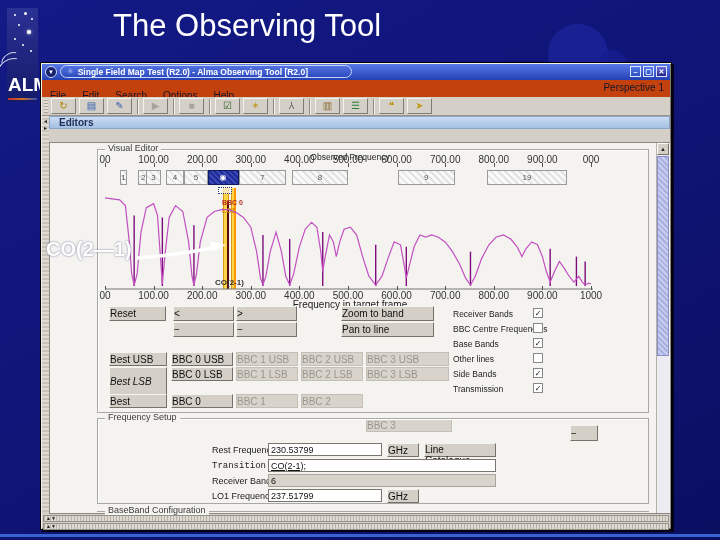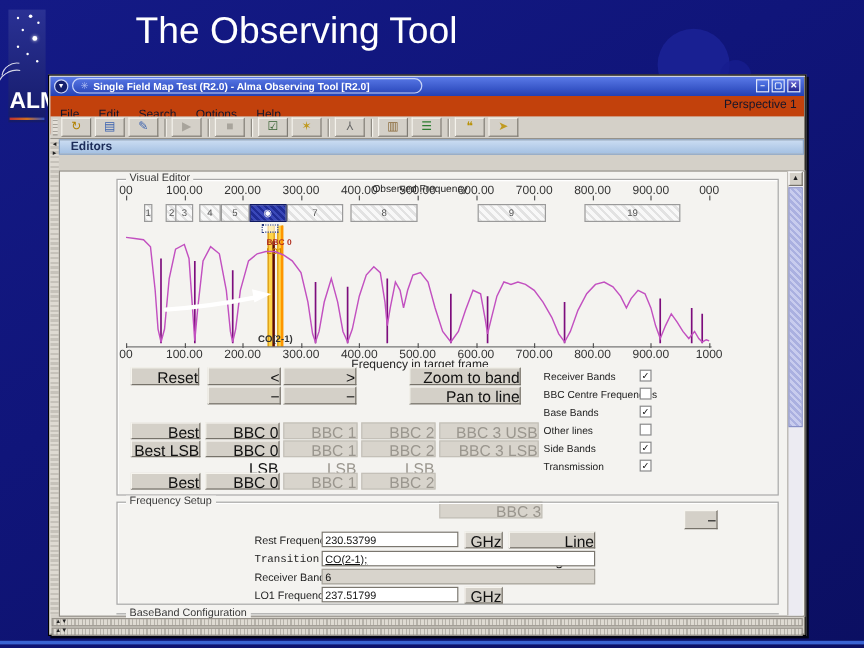--- a/index.html
+++ b/index.html
@@ -78,21 +78,21 @@
     font-size:8px;color:#555;text-align:center;line-height:13px;}
   .band.sel{background:repeating-linear-gradient(45deg,#202c96 0 2px,#3a48b8 2px 4px);
     border-color:#101a60;color:#fff;}
   .yellow-stripe{position:absolute;background:#ffd23a;border-left:1px solid #d89200;border-right:1px solid #d89200;opacity:.92;}
   .co-line{position:absolute;width:2px;background:#5a0a0a;}
   .lo-line{position:absolute;width:2px;background:#ff9500;}
   .marker-label{position:absolute;font-size:7px;line-height:8px;white-space:nowrap;font-weight:bold;}
   #dotted-box{position:absolute;border:1px dotted #2a3a80;background:rgba(255,255,255,.6);}
 
   .btn{position:absolute;background:#d4d0c8;border:1px solid;border-color:#f6f4ee #76726a #76726a #f6f4ee;
-    font-size:13px;color:#111;text-align:right;padding:0;}
+    font-size:10px;color:#111;text-align:left;padding:0;}
   .btn.disabled{color:#9a968e;background:#d8d4cc;border-color:#c4c0b8;}
   .cb-label{position:absolute;font-size:8.5px;color:#222;white-space:nowrap;}
   .cb-box{position:absolute;width:10px;height:10px;background:#fff;border:1px solid #888;
     font-size:8px;line-height:9px;text-align:center;color:#111;}
 
   .form-label{position:absolute;font-size:9px;color:#222;white-space:nowrap;}
   .form-input{position:absolute;height:13px;font-size:9px;border:1px solid #7a766e;background:#fff;
     padding:0 2px;color:#111;}
   .form-input.ro{background:#d8d4cc;border-color:#a8a49c;}
 
@@ -305,21 +305,21 @@
           <div class="cb-box" style="left: 483px; top: 225px;">✓</div>
           <div class="cb-label" style="left: 403px; top: 241px;">Transmission</div>
           <div class="cb-box" style="left: 483px; top: 240px;">✓</div>
         </div>
       <div id="sideband-grid">
           <button class="btn" style="left: 59px; top: 209px; width: 58px; height: 14px;">Best USB</button>
           <button class="btn" style="left: 121px; top: 209px; width: 62px; height: 14px;">BBC 0 USB</button>
           <button class="btn disabled" style="left: 186px; top: 209px; width: 62px; height: 14px;">BBC 1 USB</button>
           <button class="btn disabled" style="left: 251px; top: 209px; width: 62px; height: 14px;">BBC 2 USB</button>
           <button class="btn disabled" style="left: 316px; top: 209px; width: 83px; height: 14px;">BBC 3 USB</button>
-          <button class="btn" style="left: 59px; top: 224px; width: 58px; height: 14px;">Best LSB</button>
+          <button class="btn" style="left: 59px; top: 224px; width: 58px; height: 28px; font-style: italic;">Best LSB</button>
           <button class="btn" style="left: 121px; top: 224px; width: 62px; height: 14px;">BBC 0 LSB</button>
           <button class="btn disabled" style="left: 186px; top: 224px; width: 62px; height: 14px;">BBC 1 LSB</button>
           <button class="btn disabled" style="left: 251px; top: 224px; width: 62px; height: 14px;">BBC 2 LSB</button>
           <button class="btn disabled" style="left: 316px; top: 224px; width: 83px; height: 14px;">BBC 3 LSB</button>
           <button class="btn" style="left: 59px; top: 251px; width: 58px; height: 14px;">Best</button>
           <button class="btn" style="left: 121px; top: 251px; width: 62px; height: 14px;">BBC 0</button>
           <button class="btn disabled" style="left: 186px; top: 251px; width: 62px; height: 14px;">BBC 1</button>
           <button class="btn disabled" style="left: 251px; top: 251px; width: 62px; height: 14px;">BBC 2</button>
           <button class="btn disabled" style="left: 316px; top: 251px; width: 86px; height: 14px; margin-top: 24px;">BBC 3</button>
         </div>
@@ -353,17 +353,18 @@
     </div>
 
     <div class="hstrip" style="top:452px;">
         <span class="arr">▲▼</span>
       </div>
     <div class="hstrip" style="top:460px;">
         <span class="arr">▲▼</span>
       </div>
   </div>
 
+  <div id="anno">CO(2—1)</div>
   <svg id="anno-arrow" width="720" height="540" viewBox="0 0 720 540">
     <path d="M138,258 C168,256 192,252 212,248" fill="none" stroke="#fff" stroke-width="3.5" stroke-linecap="round"></path>
     <polygon points="226,245 210,241 212,252" fill="#fff"></polygon>
   </svg>
 </div>
 
 </body></html>

